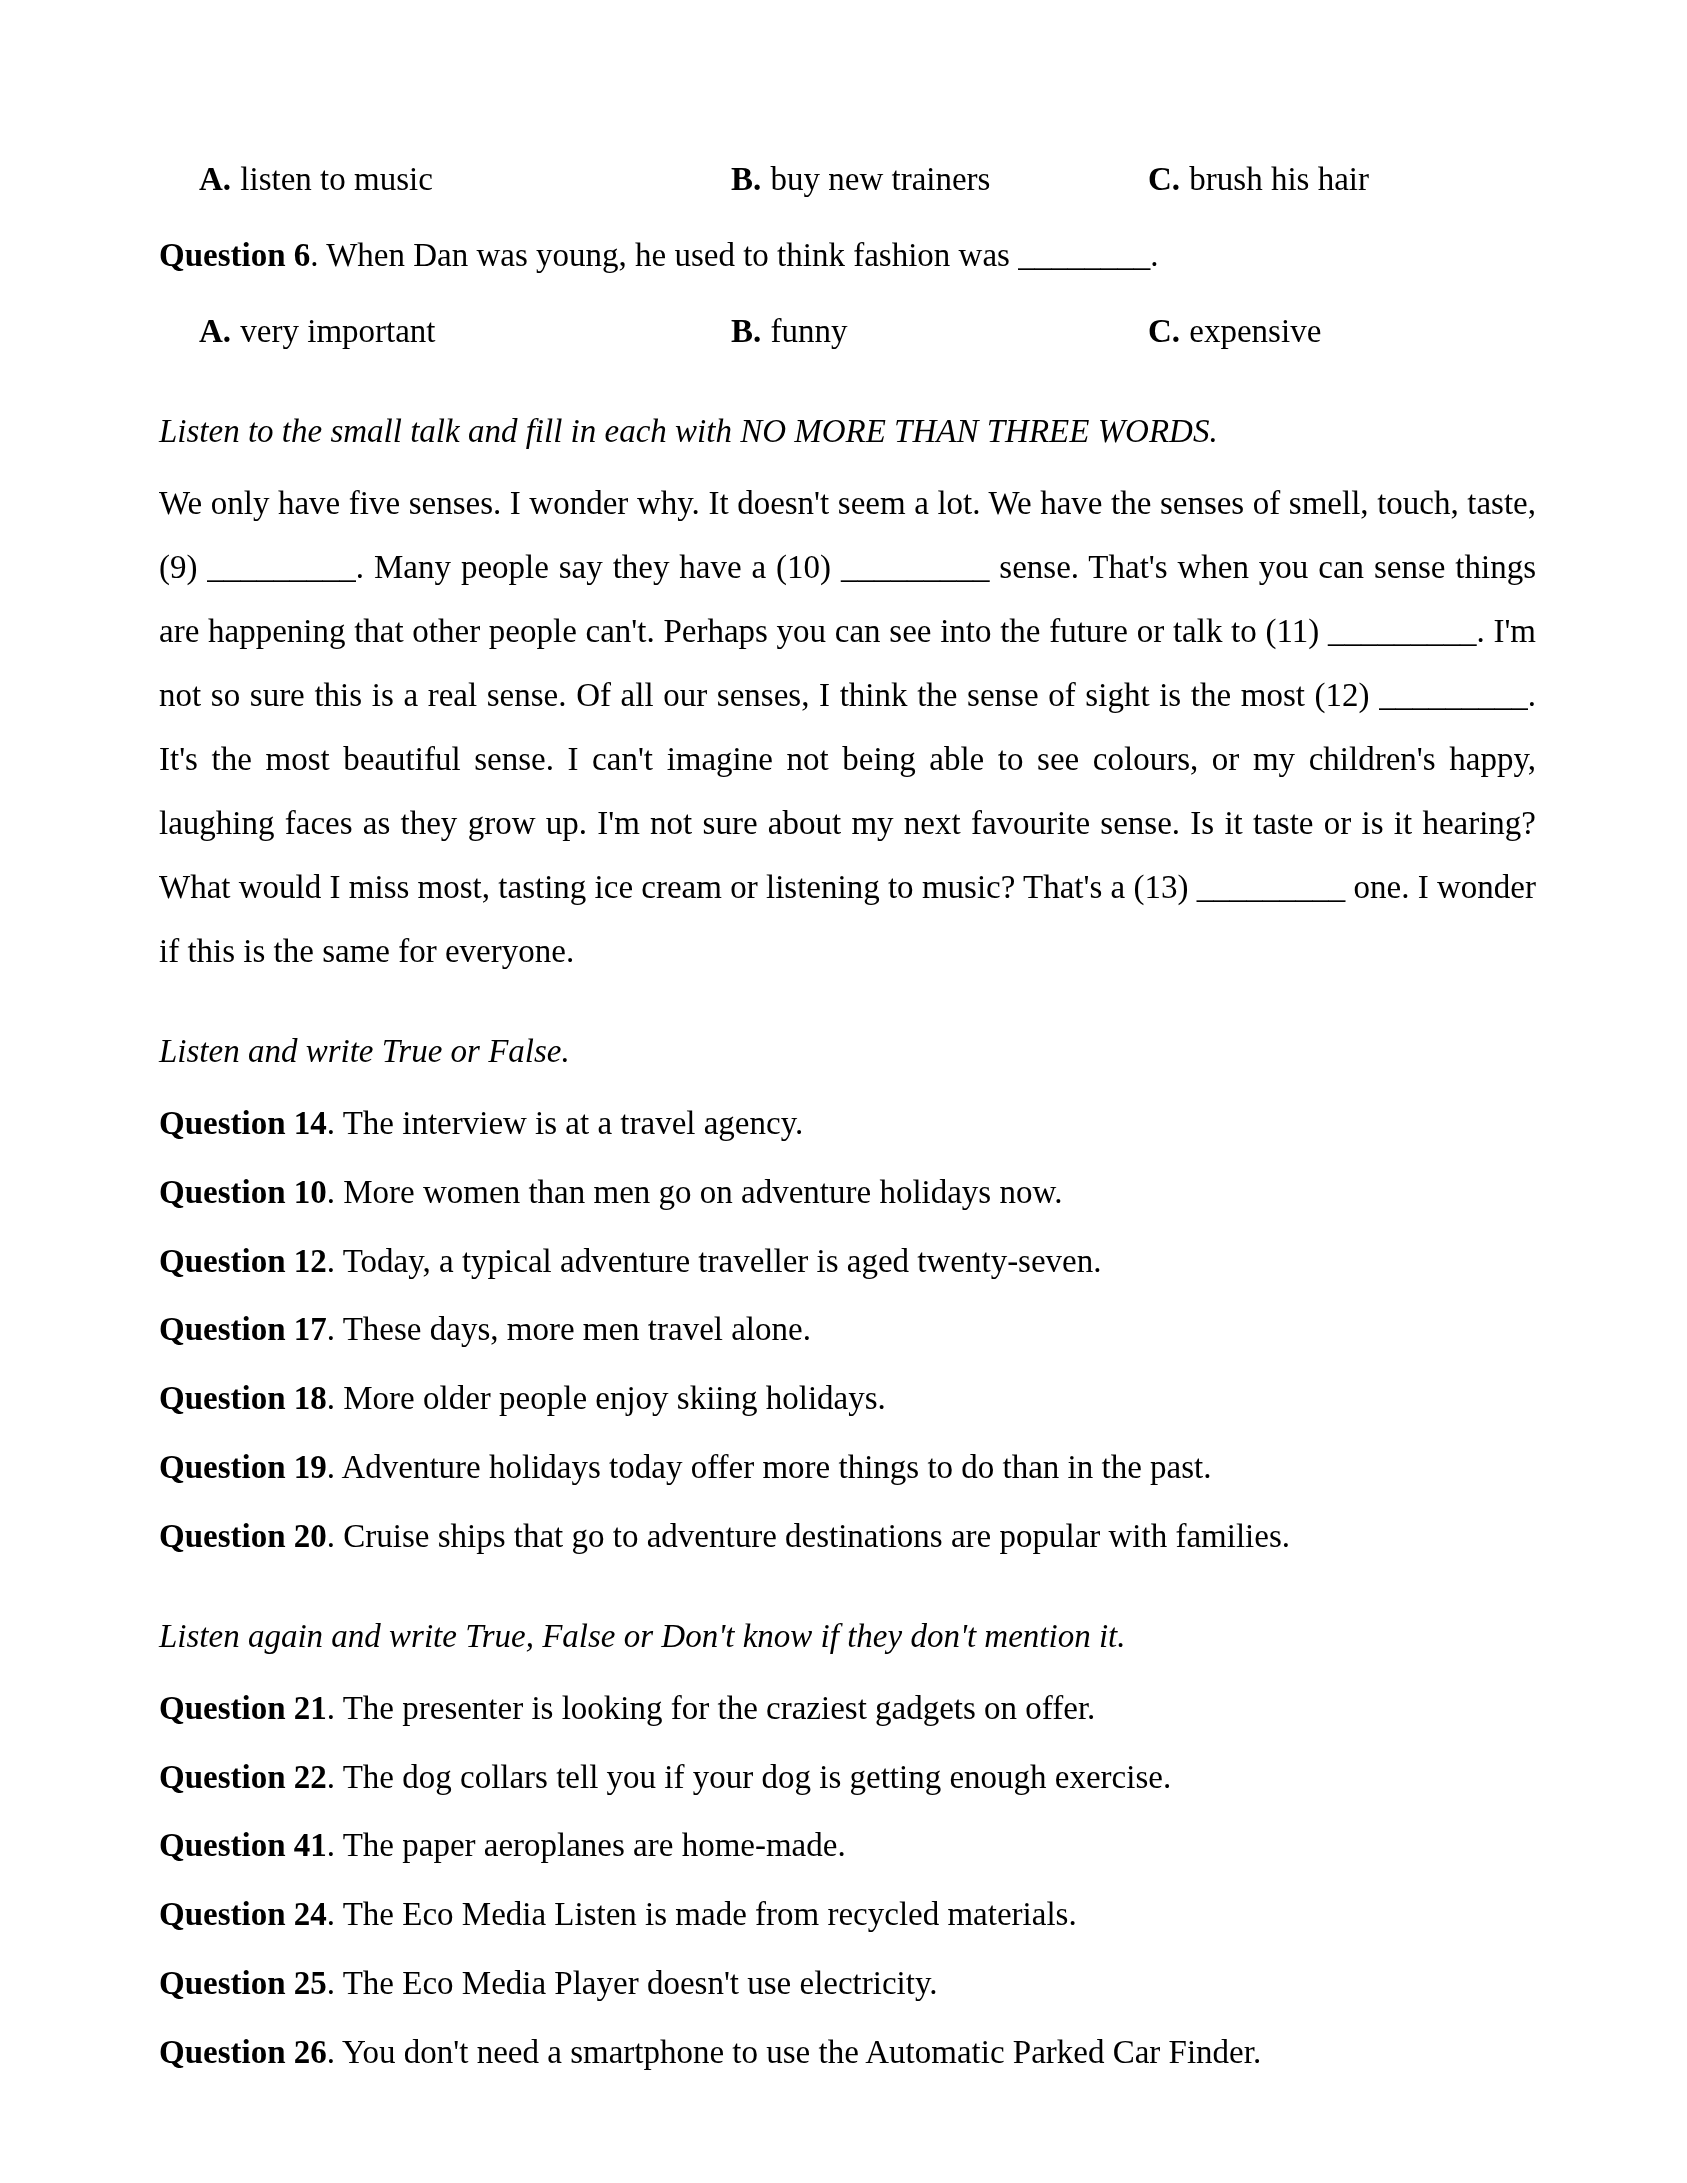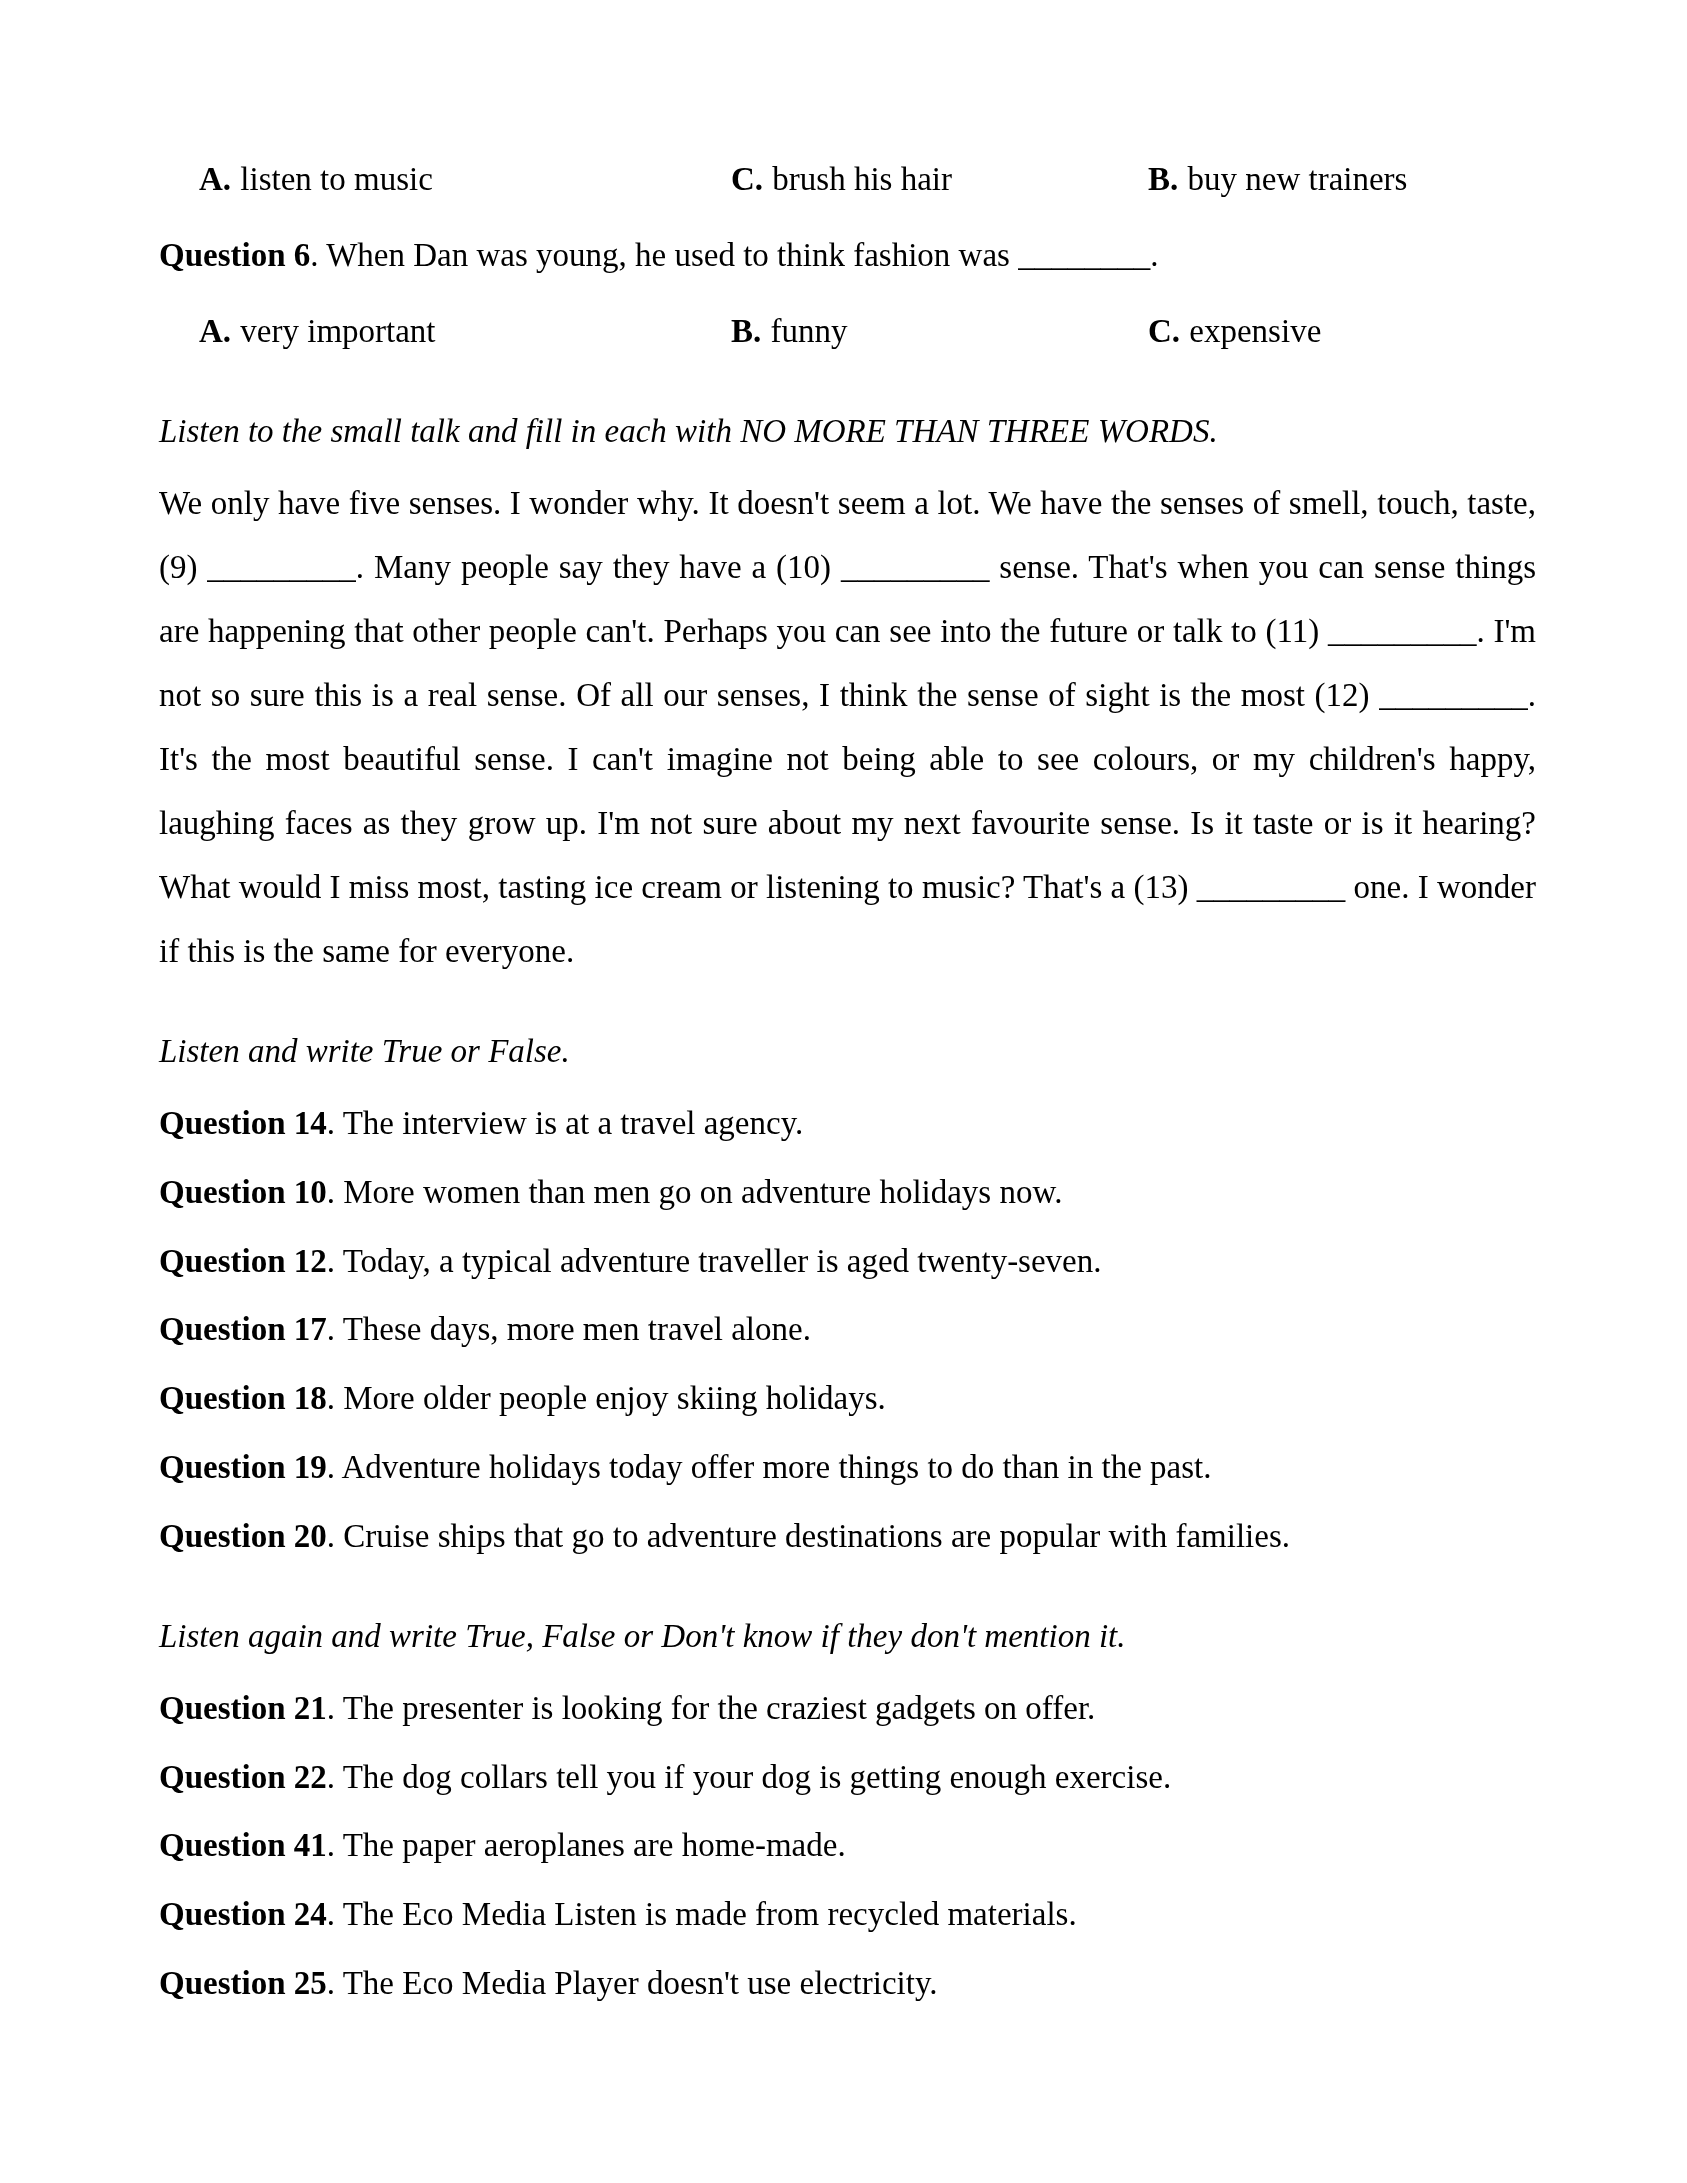--- a/index.html
+++ b/index.html
@@ -44,22 +44,22 @@
     margin-top: 8px;
   }
 </style>
 </head>
 <body>
 
 <div class="page">
 
   <div class="options-row">
     <span><span class="opt-letter">A.</span><span class="opt-text">listen to music</span></span>
+    <span><span class="opt-letter">B.</span><span class="opt-text">buy new trainers</span></span>
     <span><span class="opt-letter">C.</span><span class="opt-text">brush his hair</span></span>
-    <span><span class="opt-letter">B.</span><span class="opt-text">buy new trainers</span></span>
   </div>
 
   <div class="q-line mcq-q">
     <span class="q-label">Question 6</span><span>. When Dan was young, he used to think fashion was ________.</span>
   </div>
 
   <div class="options-row">
     <span><span class="opt-letter">A.</span><span class="opt-text">very important</span></span>
     <span><span class="opt-letter">B.</span><span class="opt-text">funny</span></span>
     <span><span class="opt-letter">C.</span><span class="opt-text">expensive</span></span>
@@ -79,15 +79,16 @@
   <div class="q-line"><span class="q-label">Question 19</span><span>. Adventure holidays today offer more things to do than in the past.</span></div>
   <div class="q-line"><span class="q-label">Question 20</span><span>. Cruise ships that go to adventure destinations are popular with families.</span></div>
 
   <div class="heading">Listen again and write True, False or Don't know if they don't mention it.</div>
 
   <div class="q-line"><span class="q-label">Question 21</span><span>. The presenter is looking for the craziest gadgets on offer.</span></div>
   <div class="q-line"><span class="q-label">Question 22</span><span>. The dog collars tell you if your dog is getting enough exercise.</span></div>
   <div class="q-line"><span class="q-label">Question 41</span><span>. The paper aeroplanes are home-made.</span></div>
   <div class="q-line"><span class="q-label">Question 24</span><span>. The Eco Media Listen is made from recycled materials.</span></div>
   <div class="q-line"><span class="q-label">Question 25</span><span>. The Eco Media Player doesn't use electricity.</span></div>
+  <div class="q-line"><span class="q-label">Question 26</span><span>. You don't need a smartphone to use the Automatic Parked Car Finder.</span></div>
 
 </div>
 
 
 </body></html>

